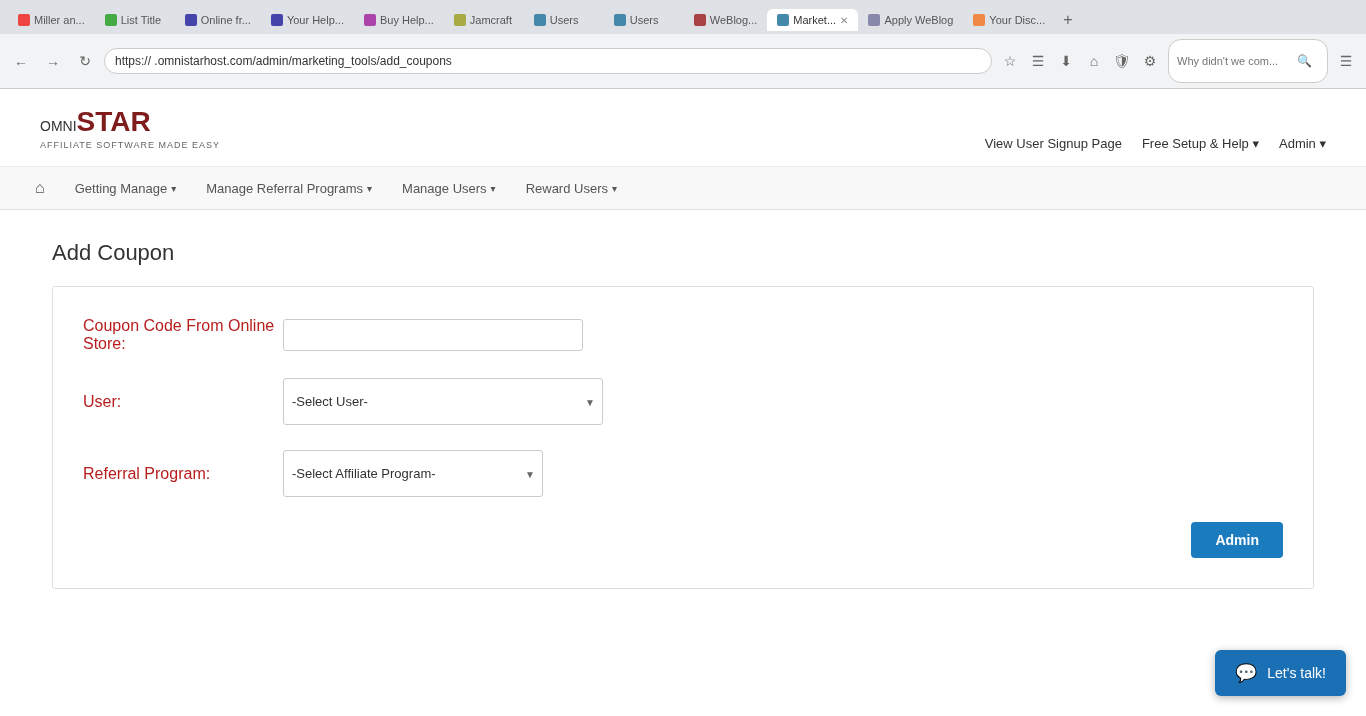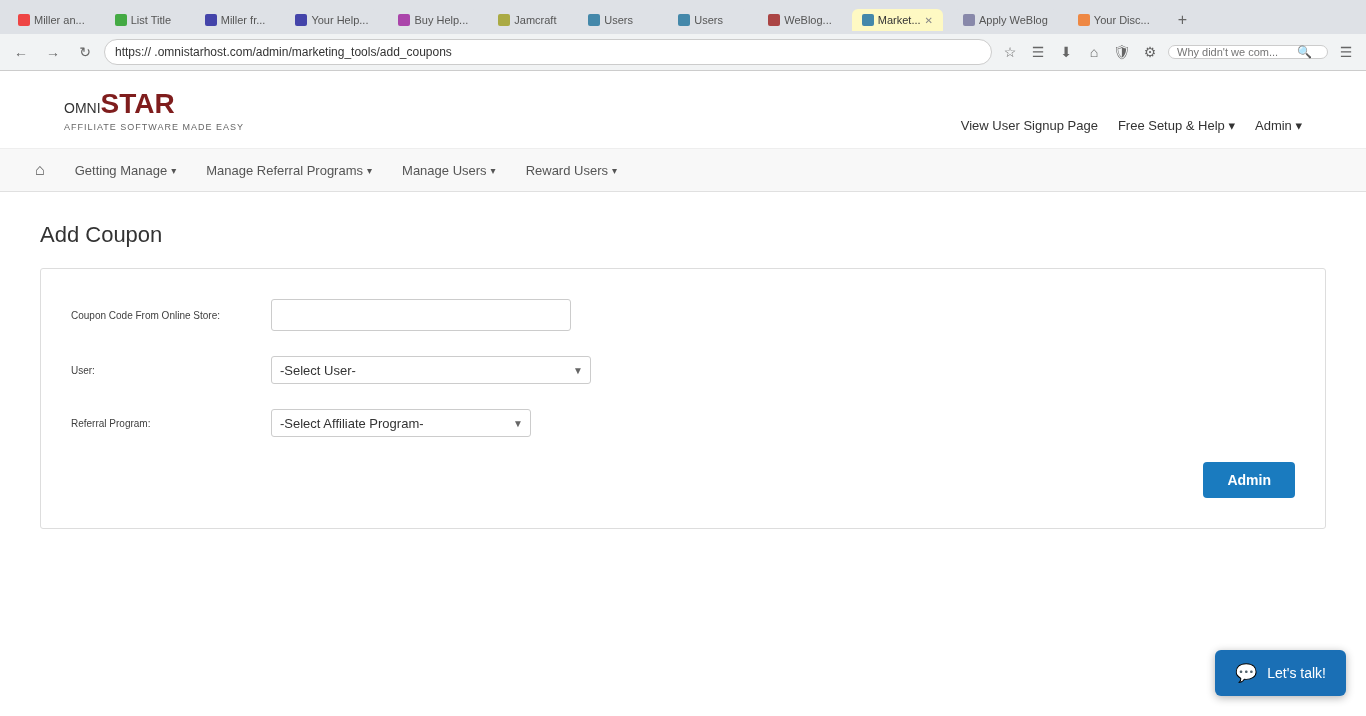--- a/index.html
+++ b/index.html
@@ -8,41 +8,41 @@
     
     .browser-chrome {
       background: #f1f3f4;
       border-bottom: 1px solid #ccc;
     }
     .tab-bar {
       display: flex;
       align-items: center;
       padding: 6px 8px 0;
       background: #dee1e6;
-      gap: 10px;
+      gap: 0;
       font-size: 11px;
     }
     .tab {
       display: flex;
       align-items: center;
       padding: 5px 10px;
       background: #dee1e6;
       border-radius: 6px 6px 0 0;
       min-width: 80px;
       max-width: 120px;
       gap: 4px;
       cursor: pointer;
       font-size: 11px;
       color: #555;
       white-space: nowrap;
       overflow: hidden;
       text-overflow: ellipsis;
     }
     .tab.active {
-      background: #fef9c3;
+      background: #ffffff;
       color: #333;
       justify-content: space-between;
     }
     .tab-favicon {
       width: 12px;
       height: 12px;
       border-radius: 2px;
       flex-shrink: 0;
     }
     .tab-close {
@@ -107,42 +107,42 @@
       cursor: pointer;
       border-radius: 3px;
     }
     .search-bar {
       display: flex;
       align-items: center;
       background: #fff;
       border: 1px solid #ccc;
       border-radius: 13px;
       padding: 0 8px;
-      height: 14px;
+      height: 44px;
       width: 160px;
     }
     .search-bar input {
       border: none;
       outline: none;
       font-size: 12px;
       width: 120px;
       color: #333;
     }
 
     
     .page-content {
       background: #fff;
     }
 
     
     .top-header {
       display: flex;
       align-items: center;
       justify-content: space-between;
-      padding: 15px 64px;
+      padding: 15px 40px;
       border-bottom: 1px solid #eee;
     }
     .logo-container {
       display: flex;
       flex-direction: column;
     }
     .logo-omni { color: #333; }
     .logo-star { color: #1a7bbf; }
     .logo-tagline {
       font-size: 9px;
@@ -186,21 +186,21 @@
       cursor: pointer;
       display: flex;
       align-items: center;
       gap: 4px;
       text-decoration: none;
     }
     .nav-chevron { font-size: 10px; }
 
     
     .main-content {
-      padding: 30px 40px;
+      padding: 30px 52px;
     }
     .page-title {
       font-size: 22px;
       font-weight: normal;
       color: #333;
       margin-bottom: 20px;
     }
 
     .form-container {
       background: #fff;
@@ -209,37 +209,37 @@
       padding: 30px;
     }
 
     .form-row {
       display: flex;
       align-items: center;
       margin-bottom: 25px;
     }
     .form-label {
       width: 200px;
-      font-size: 10px;
-      color: #404040;
+      font-size: 16px;
+      color: #b91c1c;
       flex-shrink: 0;
     }
     .form-input {
       width: 300px;
       height: 32px;
       border: 1px solid #ccc;
       border-radius: 3px;
       padding: 0 8px;
       font-size: 13px;
       color: #333;
       outline: none;
     }
     .form-select {
       width: 320px;
-      height: 28px;
+      height: 47px;
       border: 1px solid #ccc;
       border-radius: 3px;
       padding: 0 8px;
       font-size: 13px;
       color: #333;
       background: #fff;
       outline: none;
       cursor: pointer;
       -webkit-appearance: none;
       appearance: none;
@@ -304,21 +304,21 @@
     <div class="tab">
       <div class="tab-favicon" style="background:#e44;"></div>
       <span>Miller an...</span>
     </div>
     <div class="tab">
       <div class="tab-favicon" style="background:#4a4;"></div>
       <span>List Title</span>
     </div>
     <div class="tab">
       <div class="tab-favicon" style="background:#44a;"></div>
-      <span>Miller fr...</span>
+      <span>Online fr...</span>
     </div>
     <div class="tab">
       <div class="tab-favicon" style="background:#44a;"></div>
       <span>Your Help...</span>
     </div>
     <div class="tab">
       <div class="tab-favicon" style="background:#a4a;"></div>
       <span>Buy Help...</span>
     </div>
     <div class="tab">

